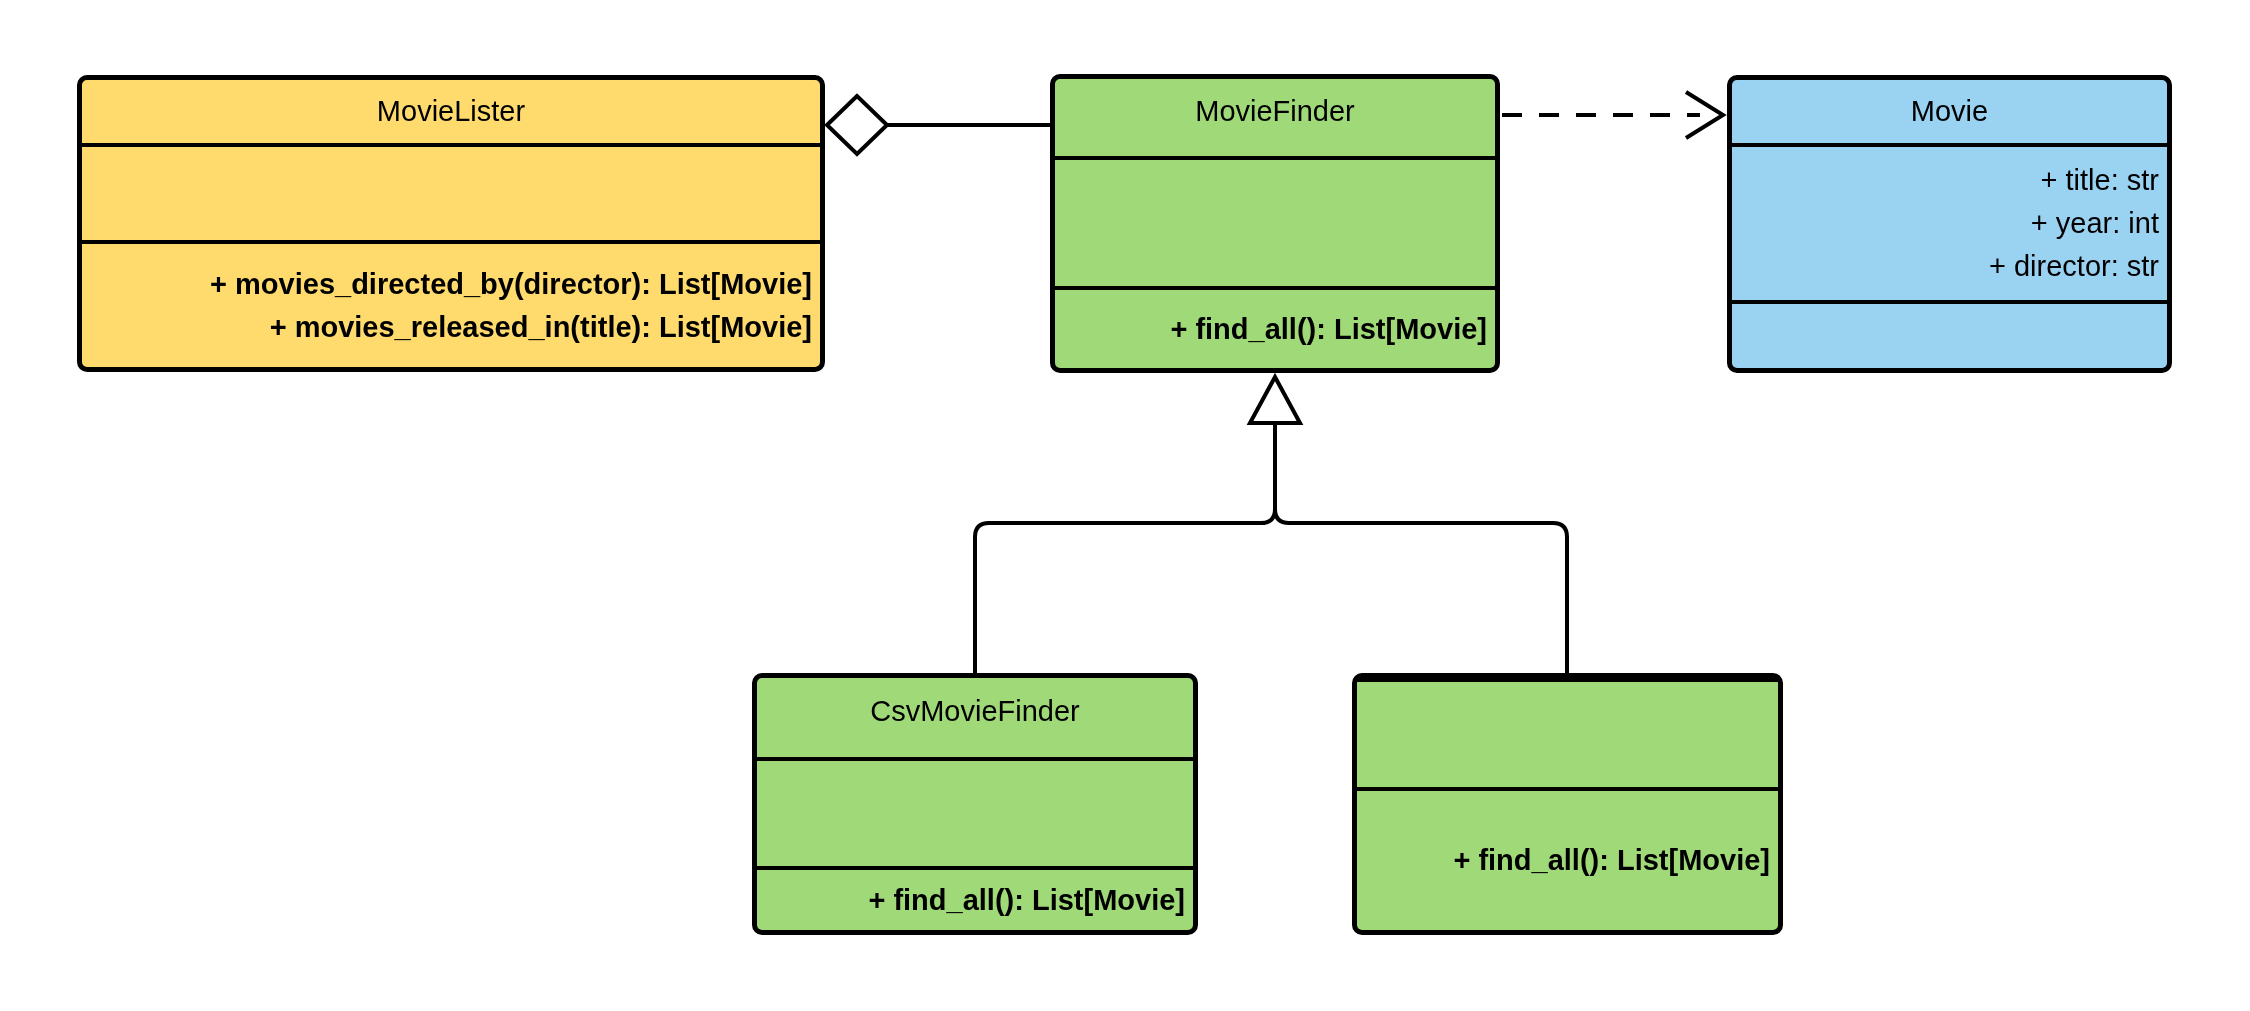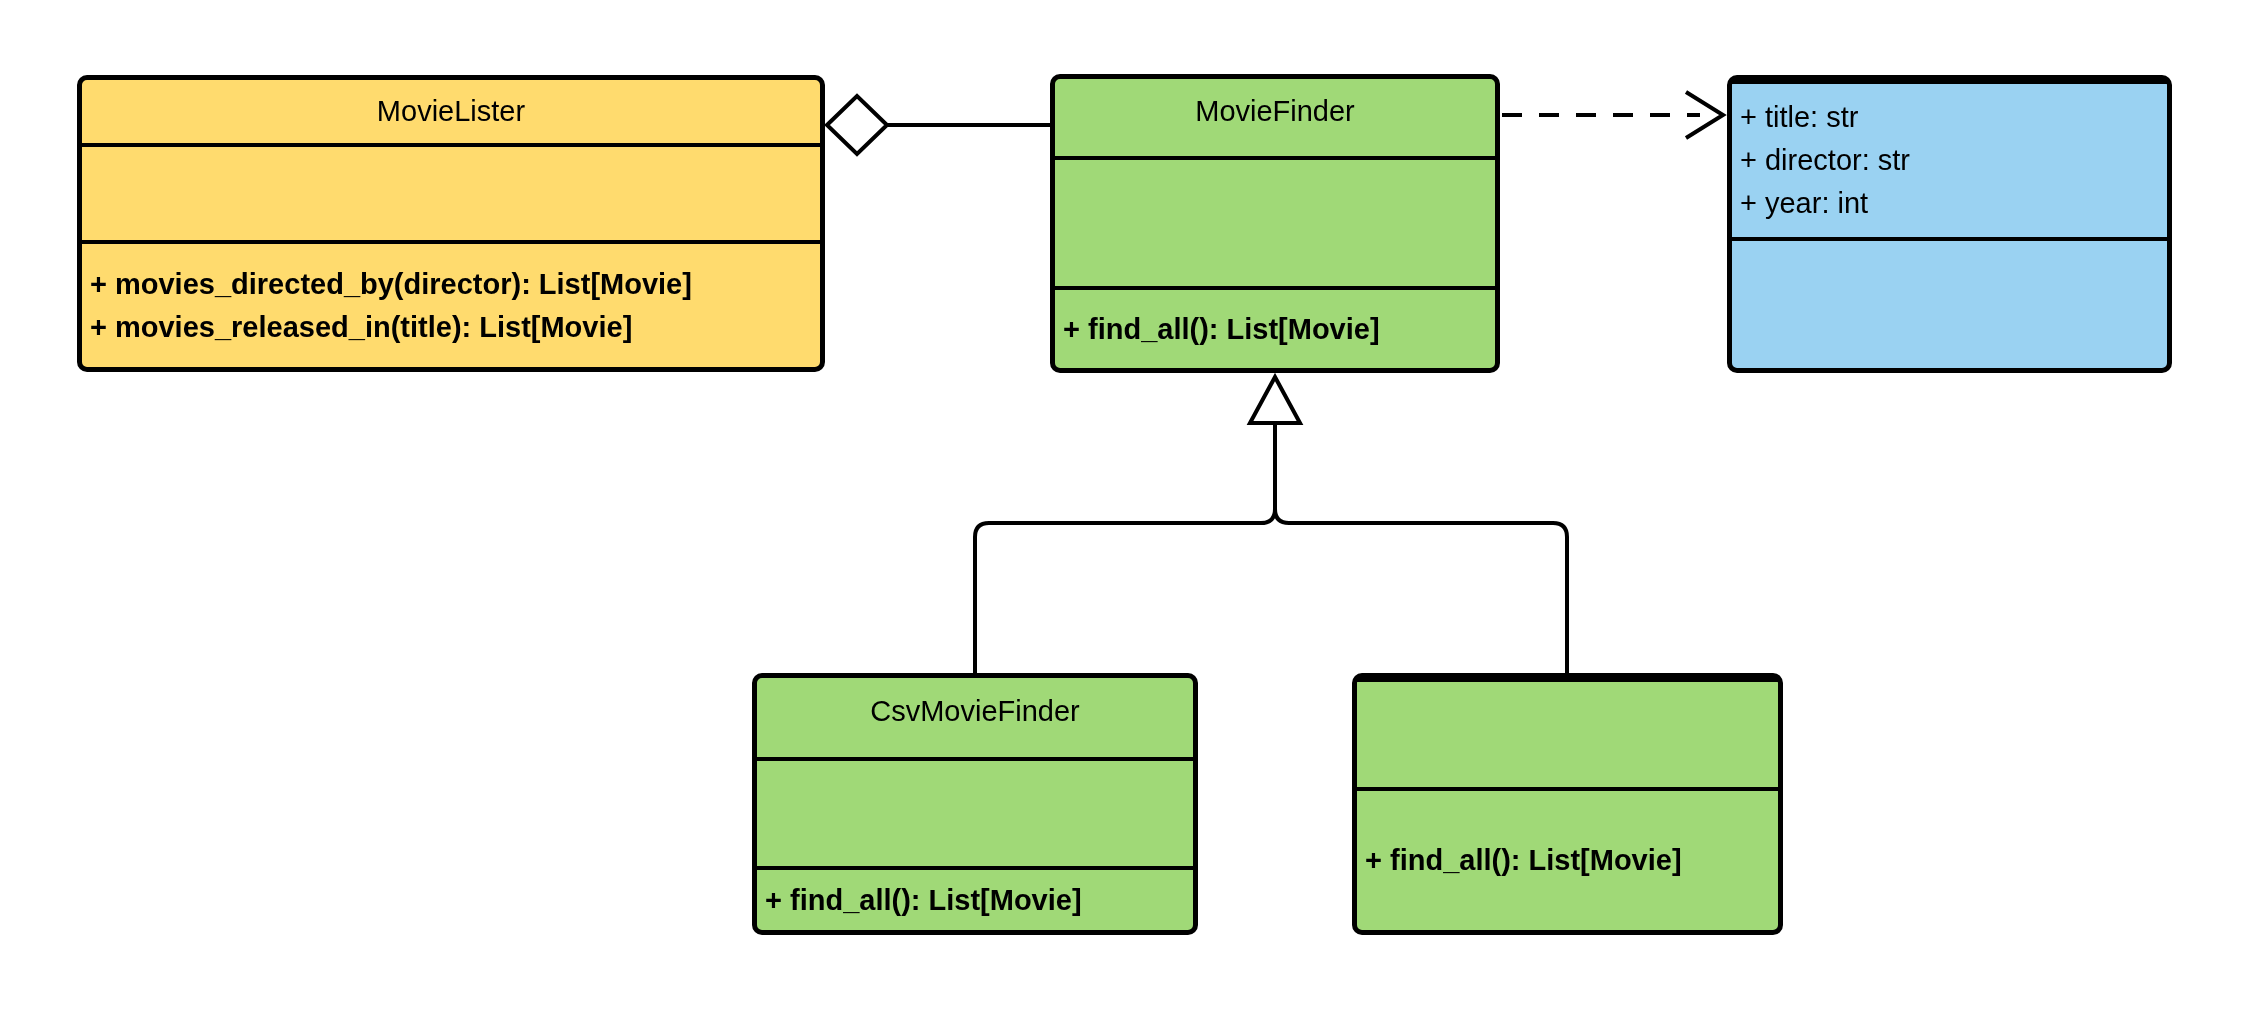--- a/index.html
+++ b/index.html
@@ -64,24 +64,25 @@
     justify-content: center;
     flex: 0 0 auto;
     box-sizing: border-box;
   }
   .uml-class .sec {
     box-sizing: border-box;
     border-top: 4px solid #000000;
     display: flex;
     flex-direction: column;
     justify-content: center;
-    padding-left: 8px;
+    padding-left: 16px;
     padding-right: 8px;
     flex: 0 0 auto;
     overflow: hidden;
+    align-items: flex-end;
   }
   .uml-class .sec.grow { flex: 1 1 auto; font-weight: bold; }
   .member { white-space: nowrap; }
 </style>
 </head>
 <body>
 
 <div id="canvas">
 
   <svg id="edges" width="2250" height="1011" viewBox="0 0 2250 1011">
@@ -114,24 +115,25 @@
 
   <div class="uml-class c-green" style="left:1050px; top:74px; width:450px; height:299px;">
     <div class="hd" style="height:64px">MovieFinder</div>
     <div class="sec" style="height:117px"></div>
     <div class="sec grow">
       <div class="member">+ find_all(): List[Movie]</div>
     </div>
   </div>
 
   <div class="uml-class c-blue" style="left:1727px; top:75px; width:445px; height:298px;">
+    <div class="hd" style="height:63px">Movie</div>
     <div class="sec" style="height:157px">
       <div class="member">+ title: str</div>
+      <div class="member">+ year: int</div>
       <div class="member">+ director: str</div>
-      <div class="member">+ year: int</div>
     </div>
     <div class="sec grow"></div>
   </div>
 
   <div class="uml-class c-green" style="left:752px; top:673px; width:446px; height:262px;">
     <div class="hd" style="height:66px">CsvMovieFinder</div>
     <div class="sec" style="height:96px"></div>
     <div class="sec grow">
       <div class="member">+ find_all(): List[Movie]</div>
     </div>

